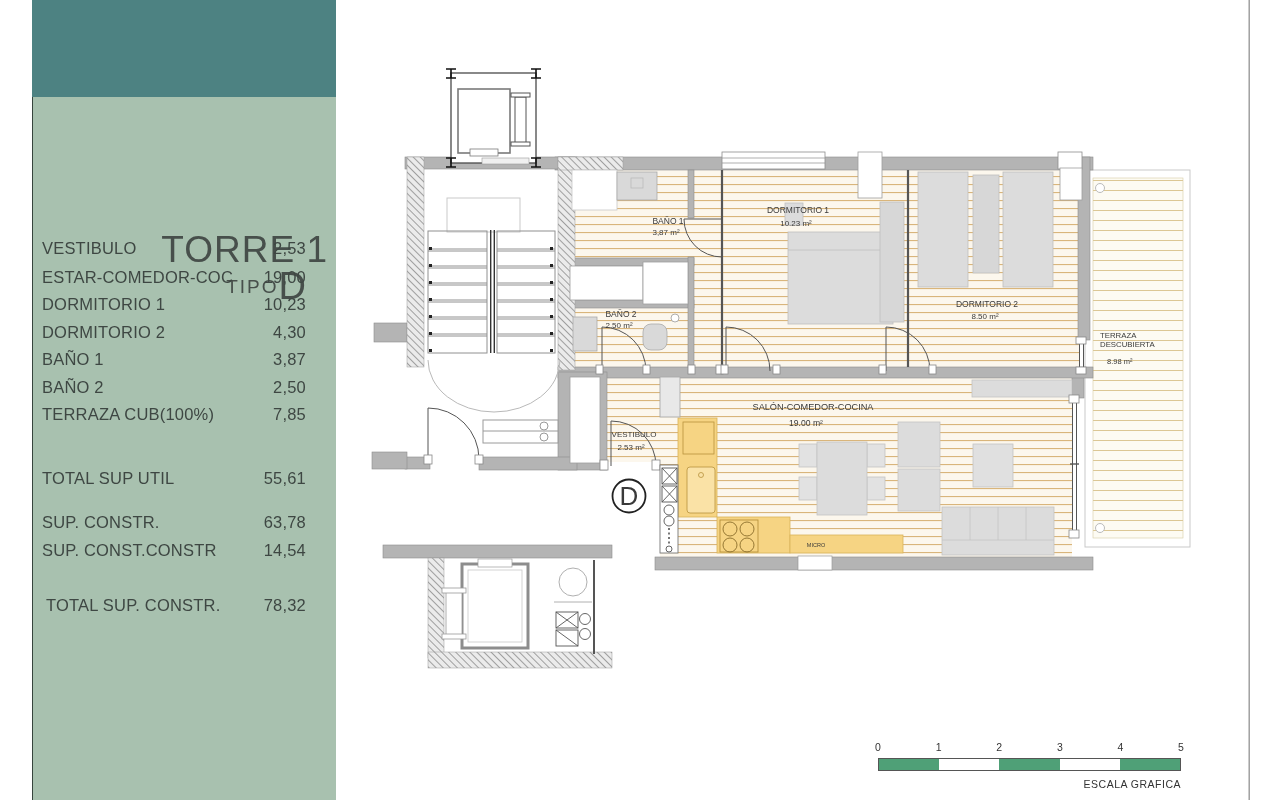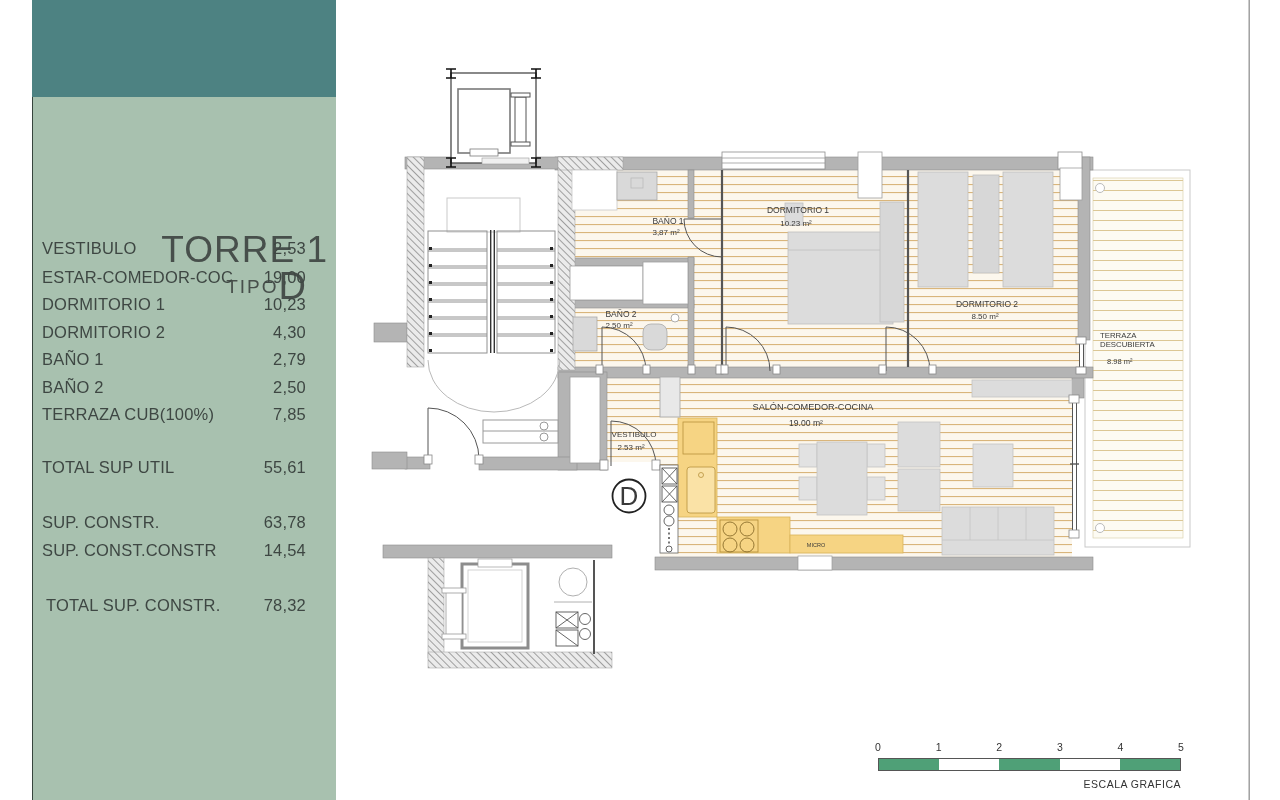--- a/index.html
+++ b/index.html
@@ -51,32 +51,32 @@
     <div class="srow" style="top:198px">
       <span>DORMITORIO 1</span>
         <span class="v">10,23</span>
       </div>
     <div class="srow" style="top:226px">
       <span>DORMITORIO 2</span>
         <span class="v">4,30</span>
       </div>
     <div class="srow" style="top:253px">
       <span>BAÑO 1</span>
-        <span class="v">2,79</span>
+        <span class="v">3,87</span>
       </div>
     <div class="srow" style="top:281px">
       <span>BAÑO 2</span>
         <span class="v">2,50</span>
       </div>
     <div class="srow" style="top:308px">
       <span>TERRAZA CUB(100%)</span>
         <span class="v">7,85</span>
       </div>
 
-    <div class="srow" style="top:361px">
+    <div class="srow" style="top:372px">
       <span>TOTAL SUP UTIL</span>
         <span class="v">55,61</span>
       </div>
 
     <div class="srow" style="top:416px">
       <span>SUP. CONSTR.</span>
         <span class="v">63,78</span>
       </div>
     <div class="srow" style="top:444px">
       <span>SUP. CONST.CONSTR</span>

